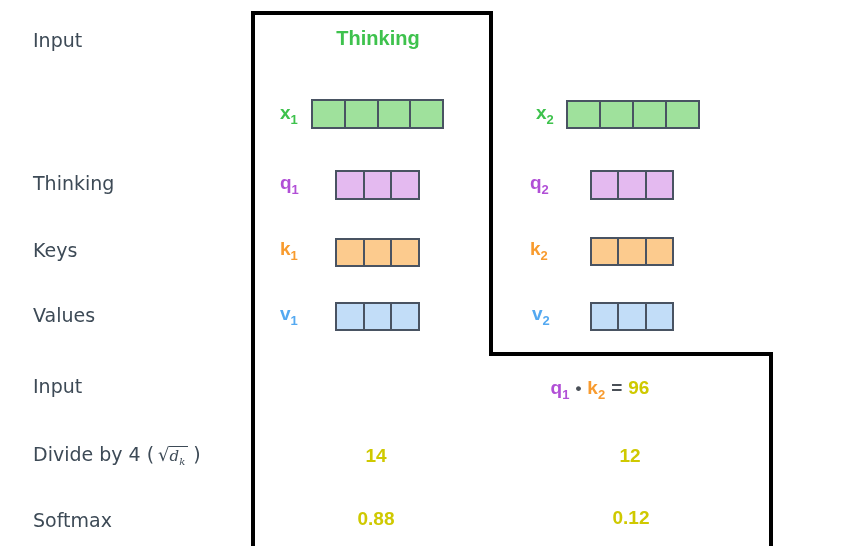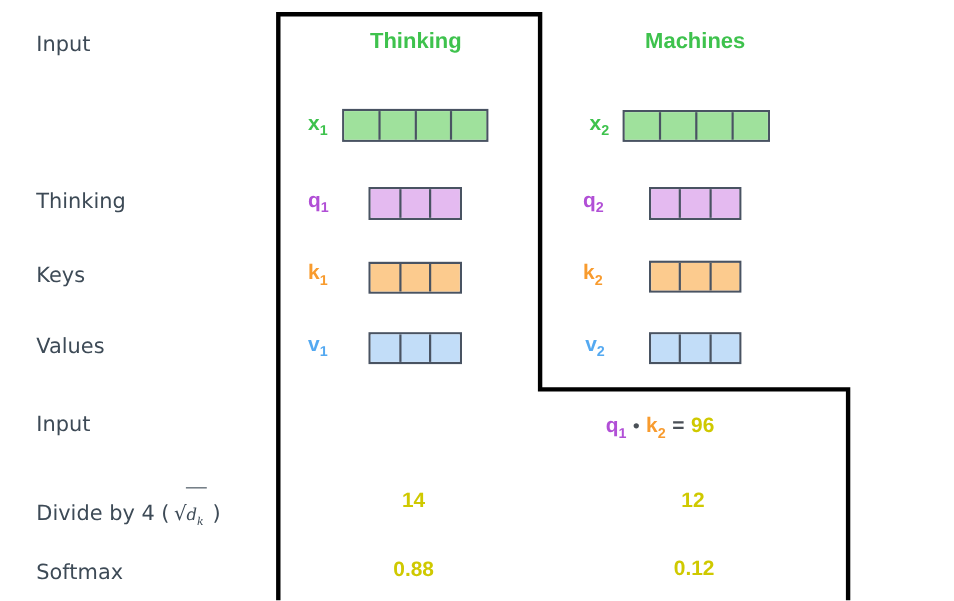--- a/index.html
+++ b/index.html
@@ -19,21 +19,21 @@
   #outline-svg{position:absolute;left:0;top:0;}
   .row-label{
     position:absolute; font-size:19px; color:var(--label_text);
     white-space:nowrap; line-height:22px;
   }
   .sqrt-wrap{display:inline-block; margin:0 5px 0 4px;}
   .sqrt-sign{font-size:18px;}
   .sqrt-rad{
     font-family:"DejaVu Serif","Liberation Serif",serif; font-style:italic;
     font-size:15px; border-top:1.6px solid var(--label_text);
-    padding:16px 3px 0 1px; margin-left:-1px; display:inline-block; line-height:16px;
+    padding:1px 3px 0 1px; margin-left:-1px; display:inline-block; line-height:16px;
   }
   .sqrt-rad sub{font-size:10px; font-style:italic;}
   .col-title{
     position:absolute; transform:translateX(-50%);
     font-family:"Liberation Sans",sans-serif; font-weight:bold;
     font-size:20px; color:var(--green_text); white-space:nowrap;
   }
   .vlabel{
     position:absolute; font-family:"Liberation Sans",sans-serif;
     font-weight:bold; font-size:19px; white-space:nowrap; line-height:22px;
@@ -111,21 +111,20 @@
   <div class="vlabel c-blue" style="left:280px; top:303px;"><span>v</span><sub>1</sub></div>
   <div class="vec blue" style="left:335px; top:302px; width:85px; height:29px;">
       <div class="cell"></div>
       <div class="cell"></div>
       <div class="cell"></div>
     </div>
 
   <div class="num" style="left:376px; top:445px;">14</div>
   <div class="num" style="left:376px; top:508px;">0.88</div>
 
-  <div class="col-title" style="left:632px; top:27px;">Machines</div>
 
   <div class="vlabel c-green" style="left:536px; top:102px;"><span>x</span><sub>2</sub></div>
   <div class="vec green" style="left:566px; top:100px; width:134px; height:29px;">
       <div class="cell"></div>
       <div class="cell"></div>
       <div class="cell"></div>
       <div class="cell"></div>
     </div>
 
   <div class="vlabel c-purple" style="left:530px; top:172px;"><span>q</span><sub>2</sub></div>

